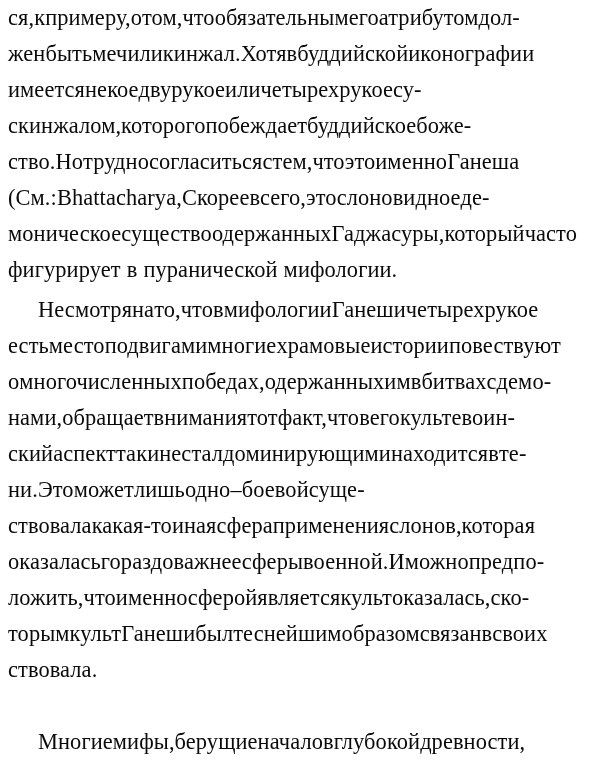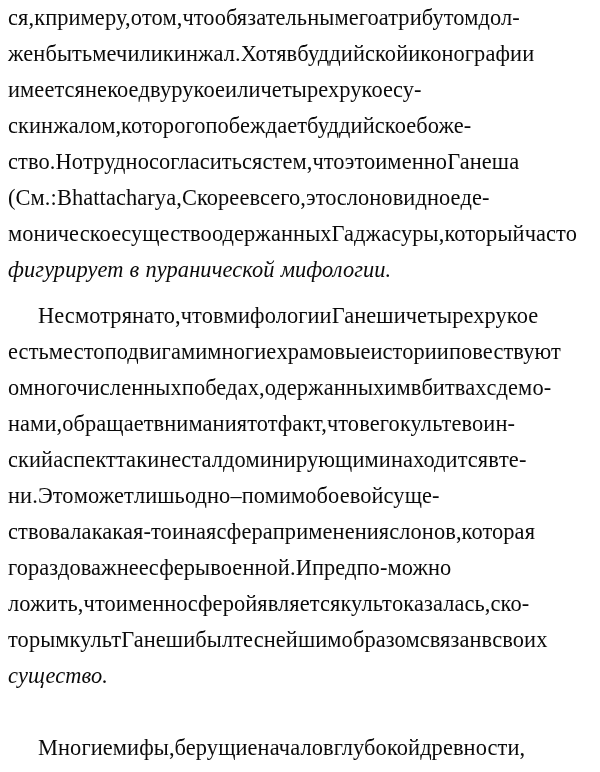--- a/index.html
+++ b/index.html
@@ -55,34 +55,33 @@
     white-space: normal;
   }
   .line.justified > span {
     display: inline-block;
     white-space: pre;
   }
 
   
   .line.flush {
     display: block;
-    font-style: italic;
   }
 
   .indent {
     display: inline-block;
     width: 30px;
   }
 
   .blank-line {
     display: block;
     height: 36px;
   }
 
-  .para-2 { margin-top: 10px; }
+  .para-2 { margin-top: 4px; }
   .para-3 { margin-top: 0; }
 </style>
 </head>
 <body>
 
 <div class="page">
   <div class="text-column">
 
     <div class="para para-1">
         <span class="line justified">
@@ -214,41 +213,41 @@
           <span>в</span>
           <span>те-</span>
         </span>
         <span class="line justified">
           <span>ни.</span>
           <span>Это</span>
           <span>может</span>
           <span>лишь</span>
           <span>одно</span>
           <span>–</span>
-          <span>помимо</span>
           <span>боевой</span>
           <span>суще-</span>
         </span>
         <span class="line justified">
           <span>ствовала</span>
           <span>какая-то</span>
           <span>иная</span>
           <span>сфера</span>
           <span>применения</span>
           <span>слонов,</span>
           <span>которая</span>
         </span>
         <span class="line justified">
+          <span>оказалась</span>
           <span>гораздо</span>
           <span>важнее</span>
           <span>сферы</span>
           <span>военной.</span>
           <span>И</span>
+          <span>можно</span>
           <span>предпо-</span>
-          <span>можно</span>
         </span>
         <span class="line justified">
           <span>ложить,</span>
           <span>что</span>
           <span>именно</span>
           <span>сферой</span>
           <span>является</span>
           <span>культ</span>
           <span>оказалась,</span>
           <span>с</span>
@@ -258,21 +257,21 @@
           <span>торым</span>
           <span>культ</span>
           <span>Ганеши</span>
           <span>был</span>
           <span>теснейшим</span>
           <span>образом</span>
           <span>связан</span>
           <span>в</span>
           <span>своих</span>
         </span>
-        <span class="line flush"><span>существо.</span></span>
+        <span class="line flush"><span>ствовала.</span></span>
       </div>
 
     <div class="blank-line"></div>
 
     <div class="para para-3">
         <span class="line justified">
           <span class="indent"></span>
           <span>Многие</span>
           <span>мифы,</span>
           <span>берущие</span>

